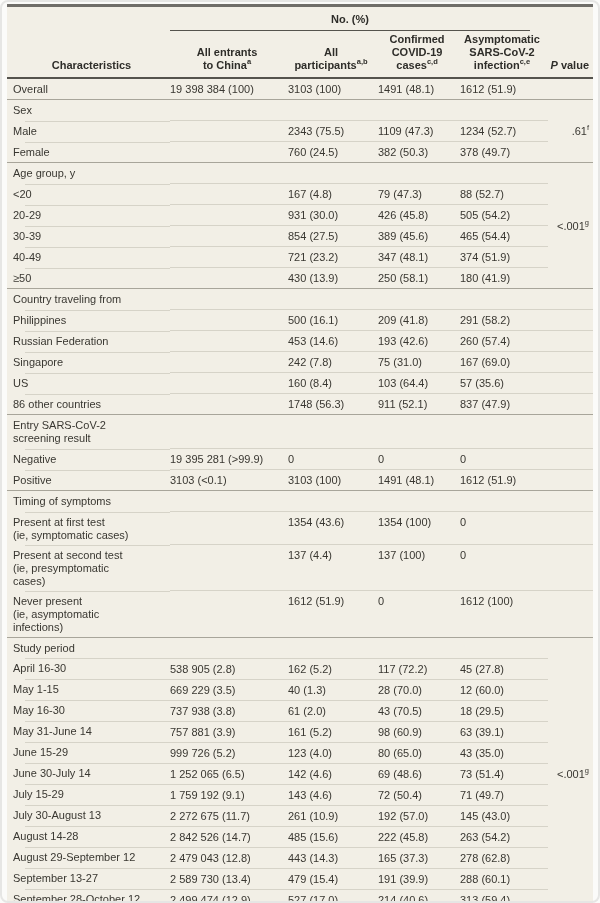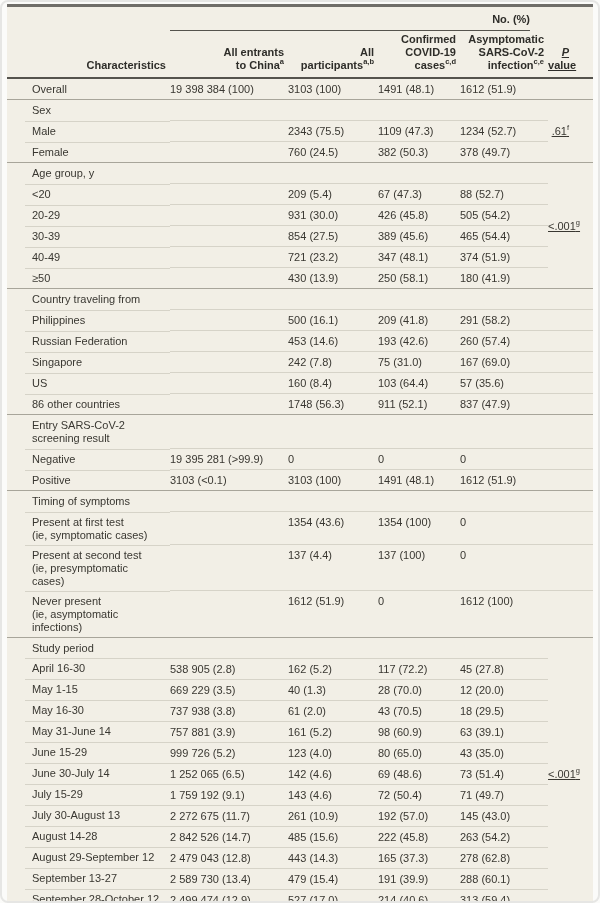--- a/index.html
+++ b/index.html
@@ -30,38 +30,38 @@
   col.c-char { width: 163px; }
   col.c-entr { width: 118px; }
   col.c-part { width: 90px; }
   col.c-conf { width: 82px; }
   col.c-asym { width: 88px; }
   col.c-p    { width: 45px; }
 
   th {
     font-weight: bold;
     color: #2e2d29;
-    text-align: right;
+    text-align: center;
     vertical-align: bottom;
     padding: 2px 4px 5px 0;
   }
   tr.spanner-row th { padding: 6px 0 0 0; border: none; }
   .spanner-inner {
     border-bottom: 1px solid var(--rule-dark, #55534d);
     padding-bottom: 4px;
     margin-right: 18px;
     font-weight: bold;
   }
   tr.cols-row th { border-bottom: 2px solid var(--rule-dark, #55534d); }
   th.char-head { padding-left: 10px; }
-  th.p-head, td.p { text-align: right; padding-right: 24px; text-decoration: underline; }
+  th.p-head, td.p { text-align: right; padding-right: 4px; }
   .p-italic { font-style: italic; }
 
   td { padding: 4px 4px 3px 0; vertical-align: top; }
-  td.char { padding-left: 25px; }
+  td.char { padding-left: 6px; }
   tr.indented td.char { }
 
   tr.section-row td { border-top: 1px solid var(--line-section, #a8a59a); margin-left: 11px; }
   tr.data-row td { border-top: 1px solid var(--line-light, #d6d3c8); }
   tr.data-row.indented td.char {
     border-top: none;
     background: linear-gradient(var(--line-light, #d6d3c8), var(--line-light, #d6d3c8))
                 no-repeat 18px 0 / calc(100% - 18px) 1px;
   }
   tr.no-top td { border-top: none; background: none; }
@@ -127,22 +127,22 @@
         <td>382 (50.3)</td>
         <td>378 (49.7)</td>
       </tr>
       <tr class="section-row">
         <td class="char" colspan="5">Age group, y</td>
         <td class="p pmerge" rowspan="6">&lt;.001<sup>g</sup></td>
       </tr>
       <tr class="data-row indented">
         <td class="char">&lt;20</td>
         <td></td>
-        <td>209 (5.4)</td>
-        <td>67 (47.3)</td>
+        <td>167 (4.8)</td>
+        <td>79 (47.3)</td>
         <td>88 (52.7)</td>
       </tr>
       <tr class="data-row indented">
         <td class="char">20-29</td>
         <td></td>
         <td>931 (30.0)</td>
         <td>426 (45.8)</td>
         <td>505 (54.2)</td>
       </tr>
       <tr class="data-row indented">
@@ -267,21 +267,21 @@
         <td>538 905 (2.8)</td>
         <td>162 (5.2)</td>
         <td>117 (72.2)</td>
         <td>45 (27.8)</td>
       </tr>
       <tr class="data-row indented">
         <td class="char">May 1-15</td>
         <td>669 229 (3.5)</td>
         <td>40 (1.3)</td>
         <td>28 (70.0)</td>
-        <td>12 (20.0)</td>
+        <td>12 (60.0)</td>
       </tr>
       <tr class="data-row indented">
         <td class="char">May 16-30</td>
         <td>737 938 (3.8)</td>
         <td>61 (2.0)</td>
         <td>43 (70.5)</td>
         <td>18 (29.5)</td>
       </tr>
       <tr class="data-row indented">
         <td class="char">May 31-June 14</td>

